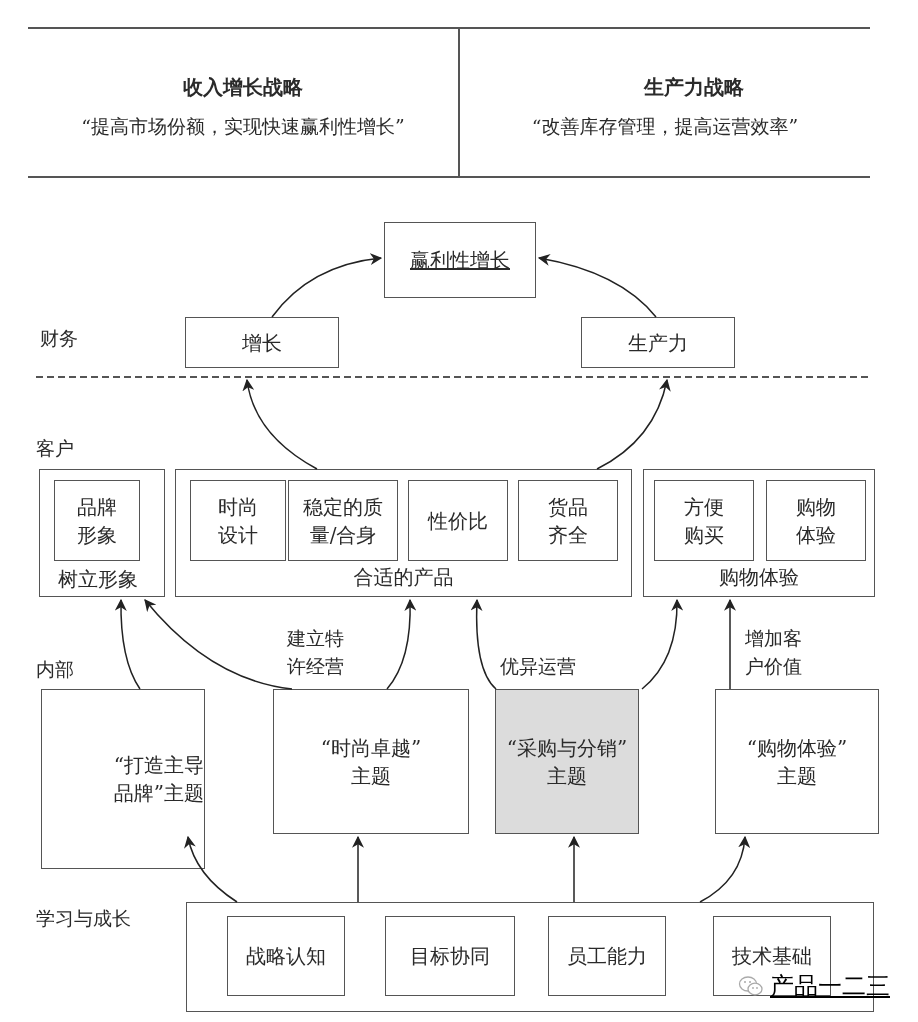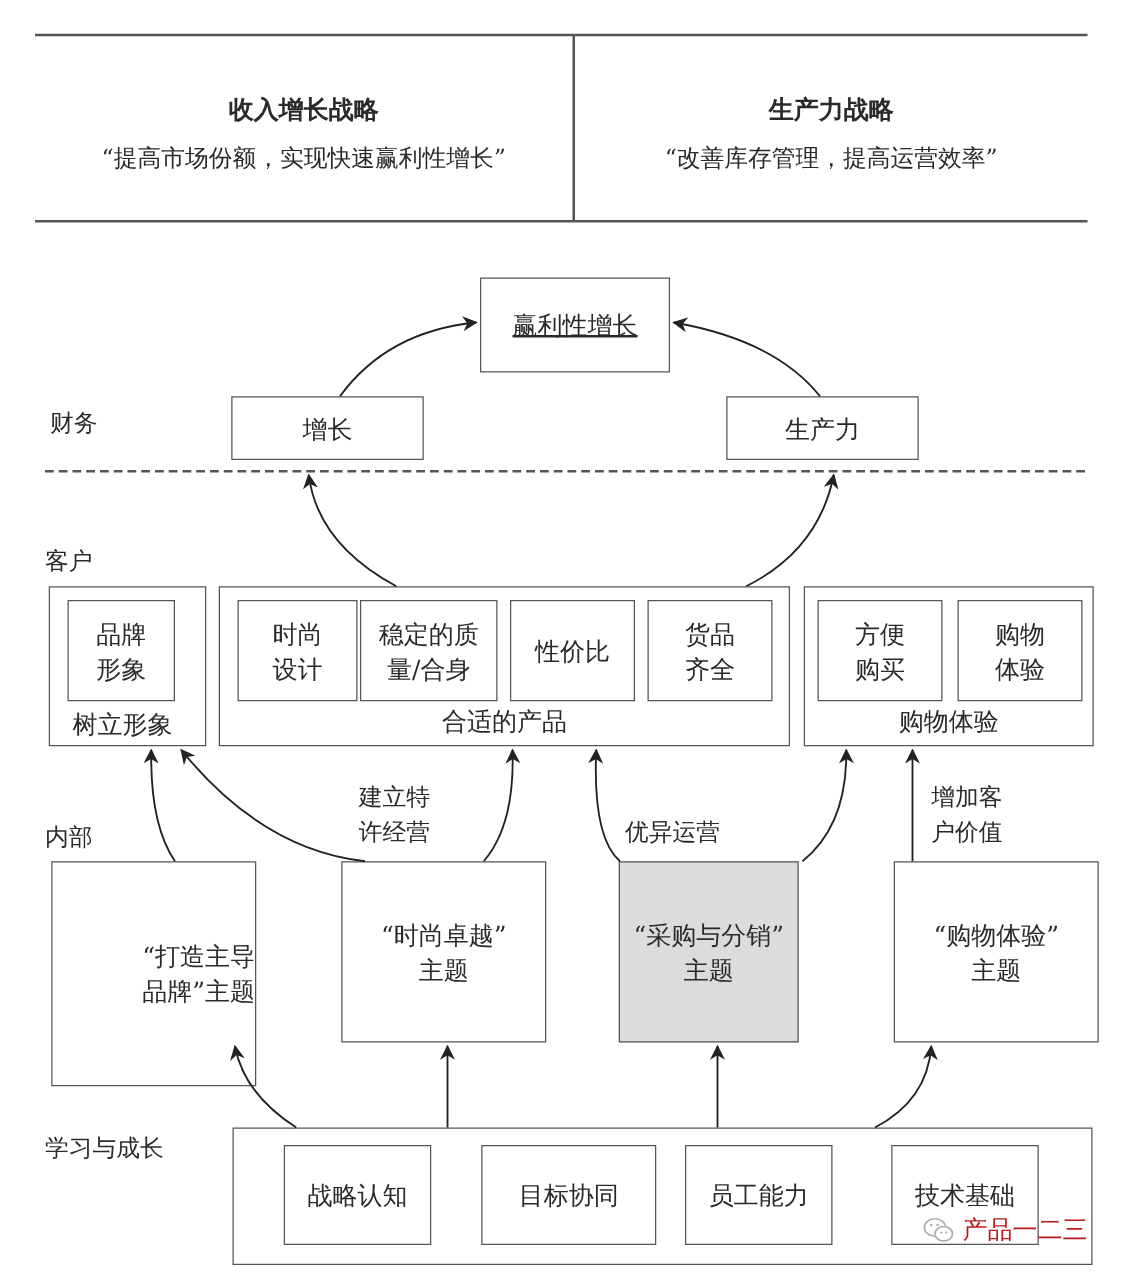--- a/index.html
+++ b/index.html
@@ -13,33 +13,33 @@
   .box.shaded { background: #dcdcdc; }
   .group { position: absolute; box-sizing: border-box; border: 1.5px solid #555; background: transparent; }
   .group-label { position: absolute; font-size: 20px; text-align: center; left: 0; right: 0; }
   .layer-label { position: absolute; font-size: 19px; }
   .strat-title { position: absolute; font-size: 20px; font-weight: bold; text-align: center;
                  font-family: "DejaVu Sans", "Liberation Sans", sans-serif; }
   .strat-desc { position: absolute; font-size: 19px; text-align: center; }
   .edge-label { position: absolute; font-size: 19px; line-height: 28px; }
   .pre { white-space: pre-line; }
   svg#arrows { position: absolute; left: 0; top: 0; }
-  .watermark { position: absolute; font-size: 20px; color: #b91c1c;
-               font-family: "DejaVu Sans", "Liberation Sans", sans-serif; }
+  .watermark { position: absolute; font-size: 24px; color: #000000;
+               font-family: "DejaVu Sans", "Liberation Sans", sans-serif; text-decoration: underline; }
 </style>
 </head>
 <body>
 
 <div class="hline" style="left:28px; top:27px; width:842px;"></div>
 <div class="hline" style="left:28px; top:176px; width:842px;"></div>
 <div class="vline" style="left:458px; top:28px; height:149px;"></div>
 
 <div class="strat-title" style="left:28px; width:430px; top:74px;">收入增长战略</div>
 <div class="strat-desc" style="left:28px; width:430px; top:114px;">“提高市场份额，实现快速赢利性增长”</div>
-<div class="strat-title" style="left:460px; width:410px; top:74px;">生产力战略</div>
+<div class="strat-title" style="left:460px; width:410px; top:74px;padding-left:29px;">生产力战略</div>
 <div class="strat-desc" style="left:460px; width:410px; top:114px;">“改善库存管理，提高运营效率”</div>
 
 <div class="layer-label" style="left:40px; top:326px;">财务</div>
 <div class="layer-label" style="left:36px; top:436px;">客户</div>
 <div class="layer-label" style="left:36px; top:657px;">内部</div>
 <div class="layer-label" style="left:36px; top:906px;">学习与成长</div>
 
 <div class="box" style="left:384px; top:222px; width:152px; height:76px;text-decoration:underline;">
   <span>赢利性增长</span>
 </div>
@@ -86,21 +86,21 @@
 </div>
 <div class="box pre" style="left:766px; top:480px; width:100px; height:81px;">
   <span>购物
 体验</span>
 </div>
 
 <div class="box pre" style="left:41px; top:689px; width:164px; height:180px;justify-content:flex-end;">
   <span>“打造主导
 品牌”主题</span>
 </div>
-<div class="box pre" style="left:273px; top:689px; width:164px; height:145px;">
+<div class="box pre" style="left:273px; top:689px; width:196px; height:145px;">
   <span>“时尚卓越”
 主题</span>
 </div>
 <div class="box pre shaded" style="left:495px; top:689px; width:144px; height:145px;">
   <span>“采购与分销”
 主题</span>
 </div>
 <div class="box pre" style="left:715px; top:689px; width:164px; height:145px;">
   <span>“购物体验”
 主题</span>
@@ -109,21 +109,21 @@
 <div class="edge-label pre" style="left:287px; top:624px;">建立特
 许经营</div>
 <div class="edge-label" style="left:500px; top:652px;">优异运营</div>
 <div class="edge-label pre" style="left:745px; top:624px;">增加客
 户价值</div>
 
 <div class="group" style="left:186px; top:902px; width:688px; height:110px;"></div>
 <div class="box" style="left:227px; top:916px; width:118px; height:80px;">
   <span>战略认知</span>
 </div>
-<div class="box" style="left:385px; top:916px; width:140px; height:80px;">
+<div class="box" style="left:385px; top:916px; width:130px; height:80px;">
   <span>目标协同</span>
 </div>
 <div class="box" style="left:548px; top:916px; width:118px; height:80px;">
   <span>员工能力</span>
 </div>
 <div class="box" style="left:713px; top:916px; width:118px; height:80px;">
   <span>技术基础</span>
 </div>
 
 <div class="watermark" style="left:738px; top:970px; display:flex; align-items:center; gap:6px;">

